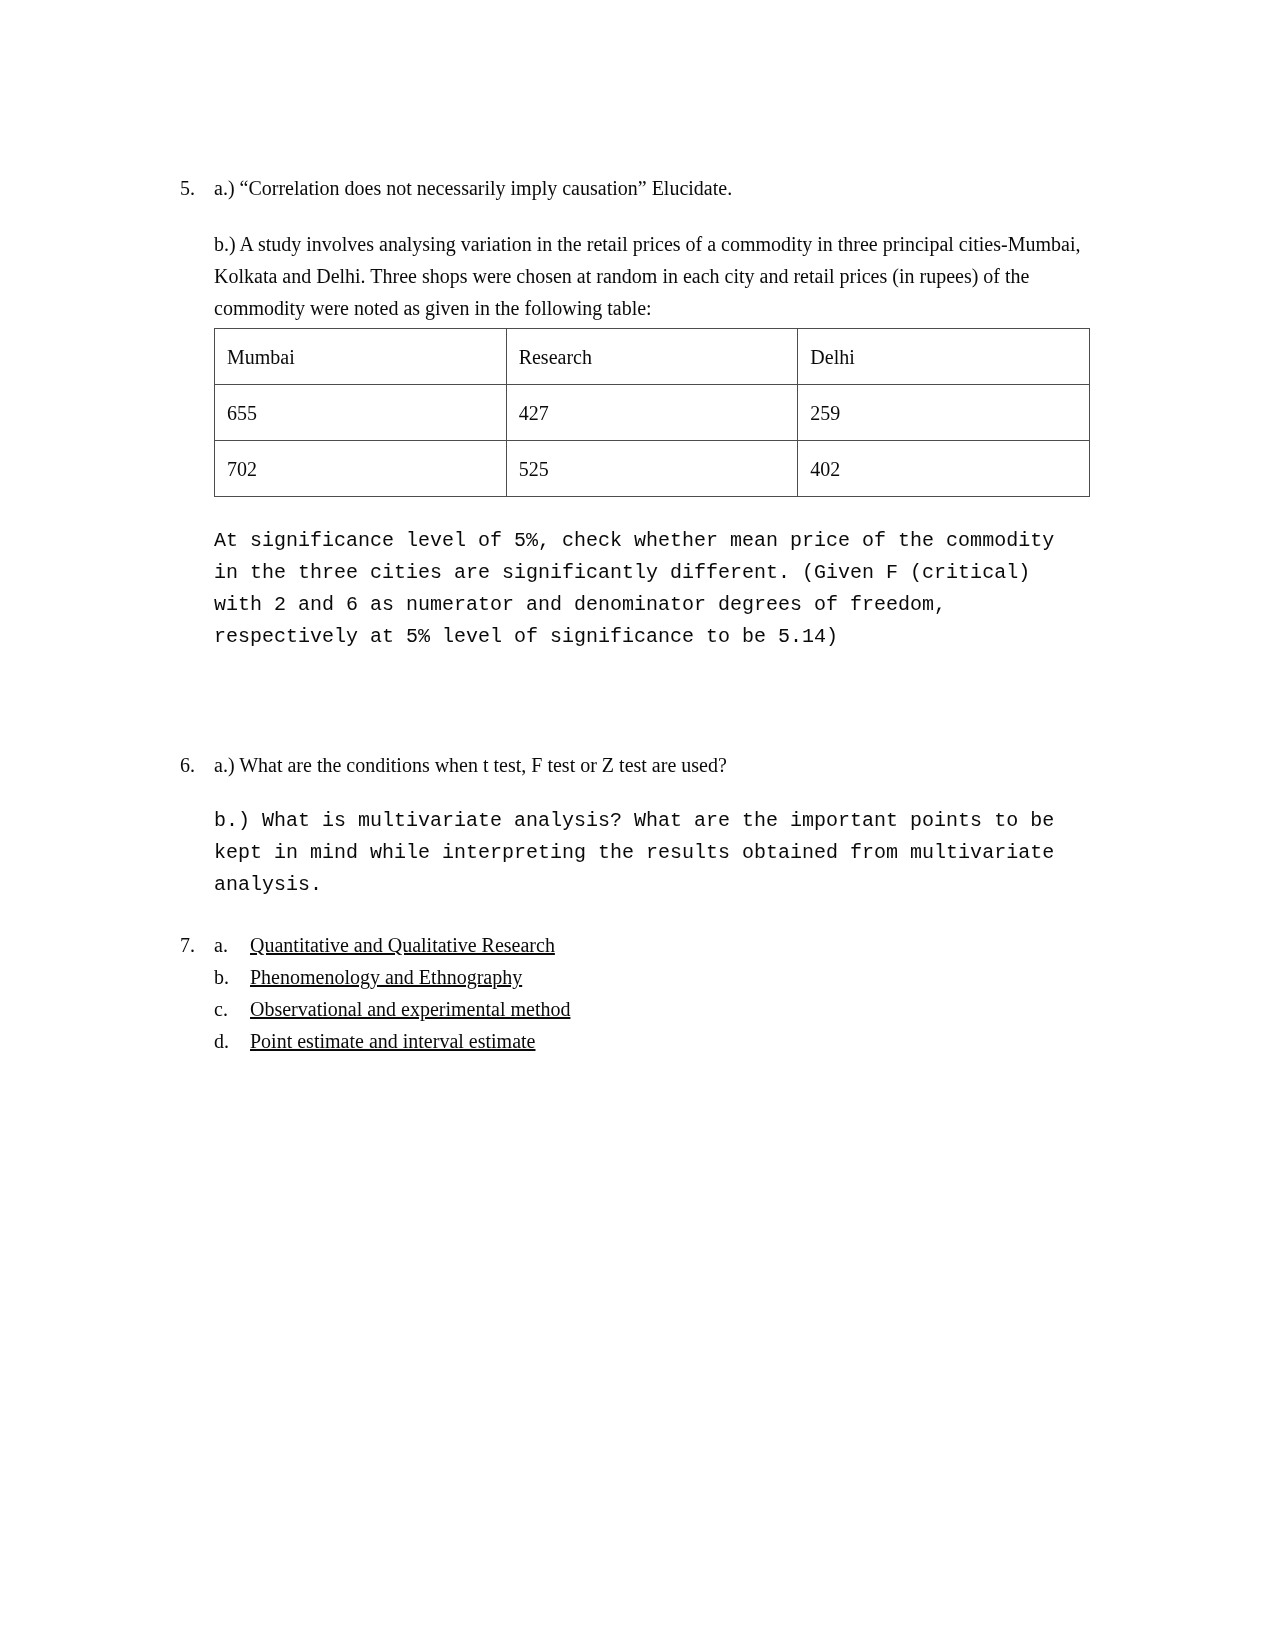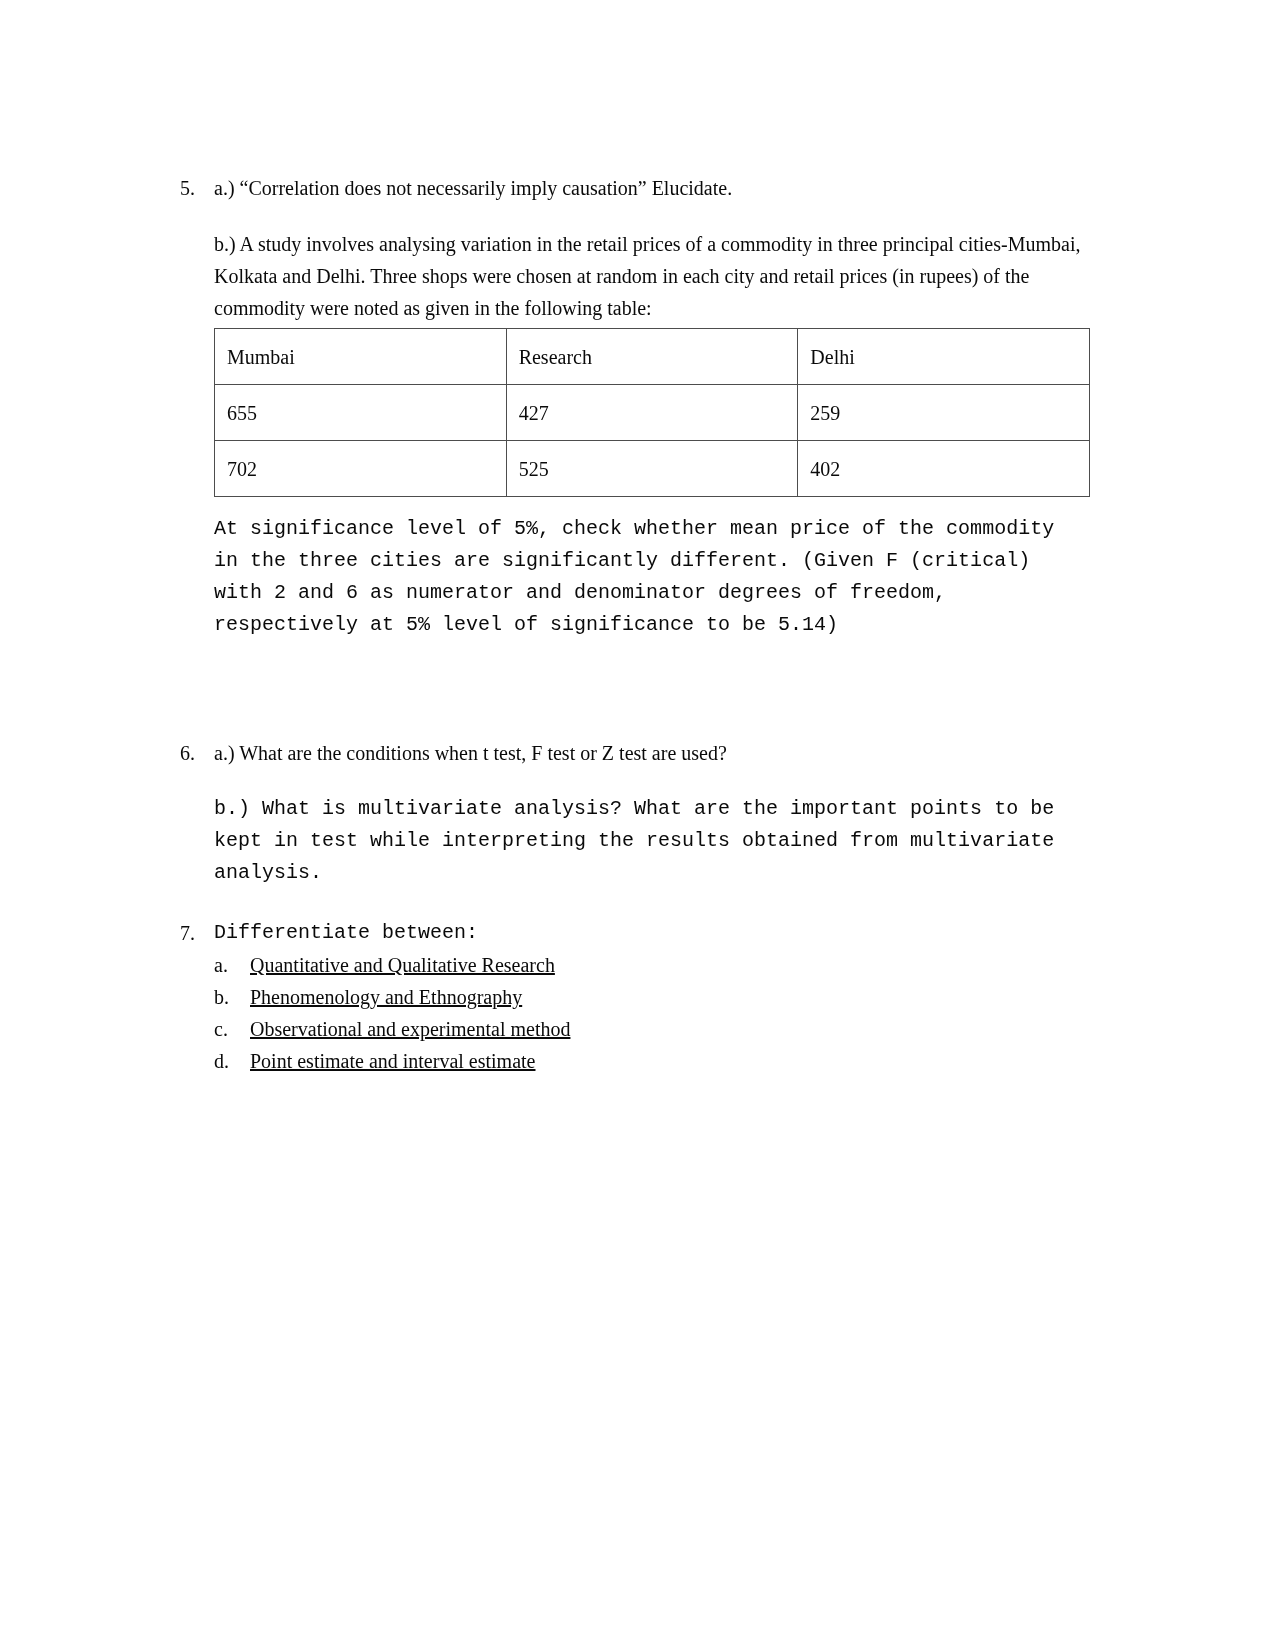--- a/index.html
+++ b/index.html
@@ -35,21 +35,21 @@
     margin: 0 0 24px 0;
   }
   .para.last {
     margin-bottom: 0;
     font-family: Liberation Mono, monospace;
   }
   .price-table {
     width: 100%;
     border-collapse: collapse;
     table-layout: fixed;
-    margin: 2px 0 16px 0;
+    margin: 2px 0 28px 0;
   }
   .price-table td {
     border: 1px solid #4d4d4d;
     height: 56px;
     box-sizing: border-box;
     vertical-align: middle;
     padding: 2px 12px;
   }
   .q5 { margin-bottom: 0; }
   .q6 { margin-top: 96px; }
@@ -102,28 +102,27 @@
       </table>
 
       <p class="para last">At significance level of 5%, check whether mean price of the commodity in the three cities are significantly different. (Given F (critical) with 2 and 6 as numerator and denominator degrees of freedom, respectively at 5% level of significance to be 5.14)</p>
     </div>
   </div>
 
   <div class="question q6">
     <span class="q-num">6.</span>
     <div class="q-body">
       <p class="para">a.) What are the conditions when t test, F test or Z test are used?</p>
-      <p class="para last">b.) What is multivariate analysis? What are the important points to be kept in test while interpreting the results obtained from multivariate analysis.</p>
+      <p class="para last">b.) What is multivariate analysis? What are the important points to be kept in mind while interpreting the results obtained from multivariate analysis.</p>
     </div>
   </div>
 
   <div class="question q7">
     <span class="q-num">7.</span>
     <div class="q-body">
-      <p class="para last">Differentiate between:</p>
       <div class="sublist">
         <div class="subitem">
           <span class="sub-marker">a.</span>
           <span class="sub-text">Quantitative and Qualitative Research</span>
         </div>
         <div class="subitem">
           <span class="sub-marker">b.</span>
           <span class="sub-text">Phenomenology and Ethnography</span>
         </div>
         <div class="subitem">

